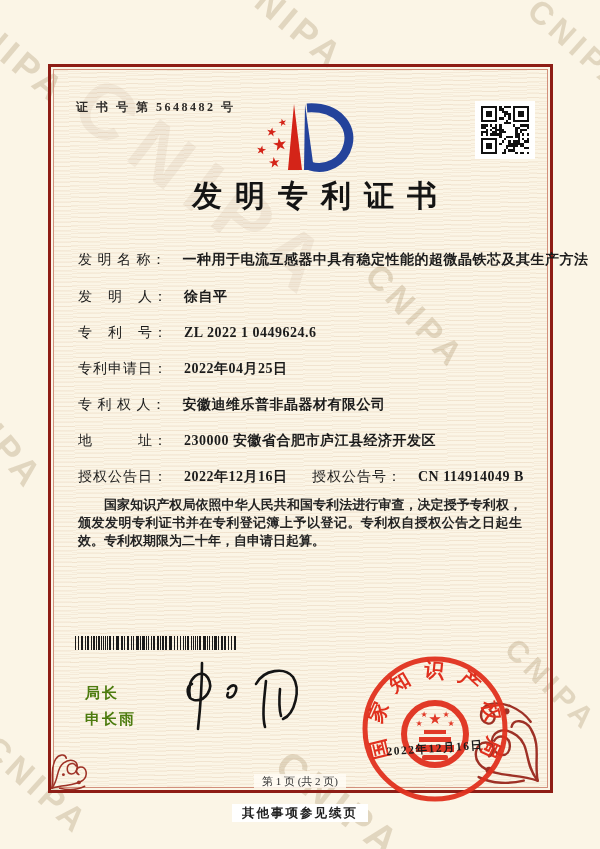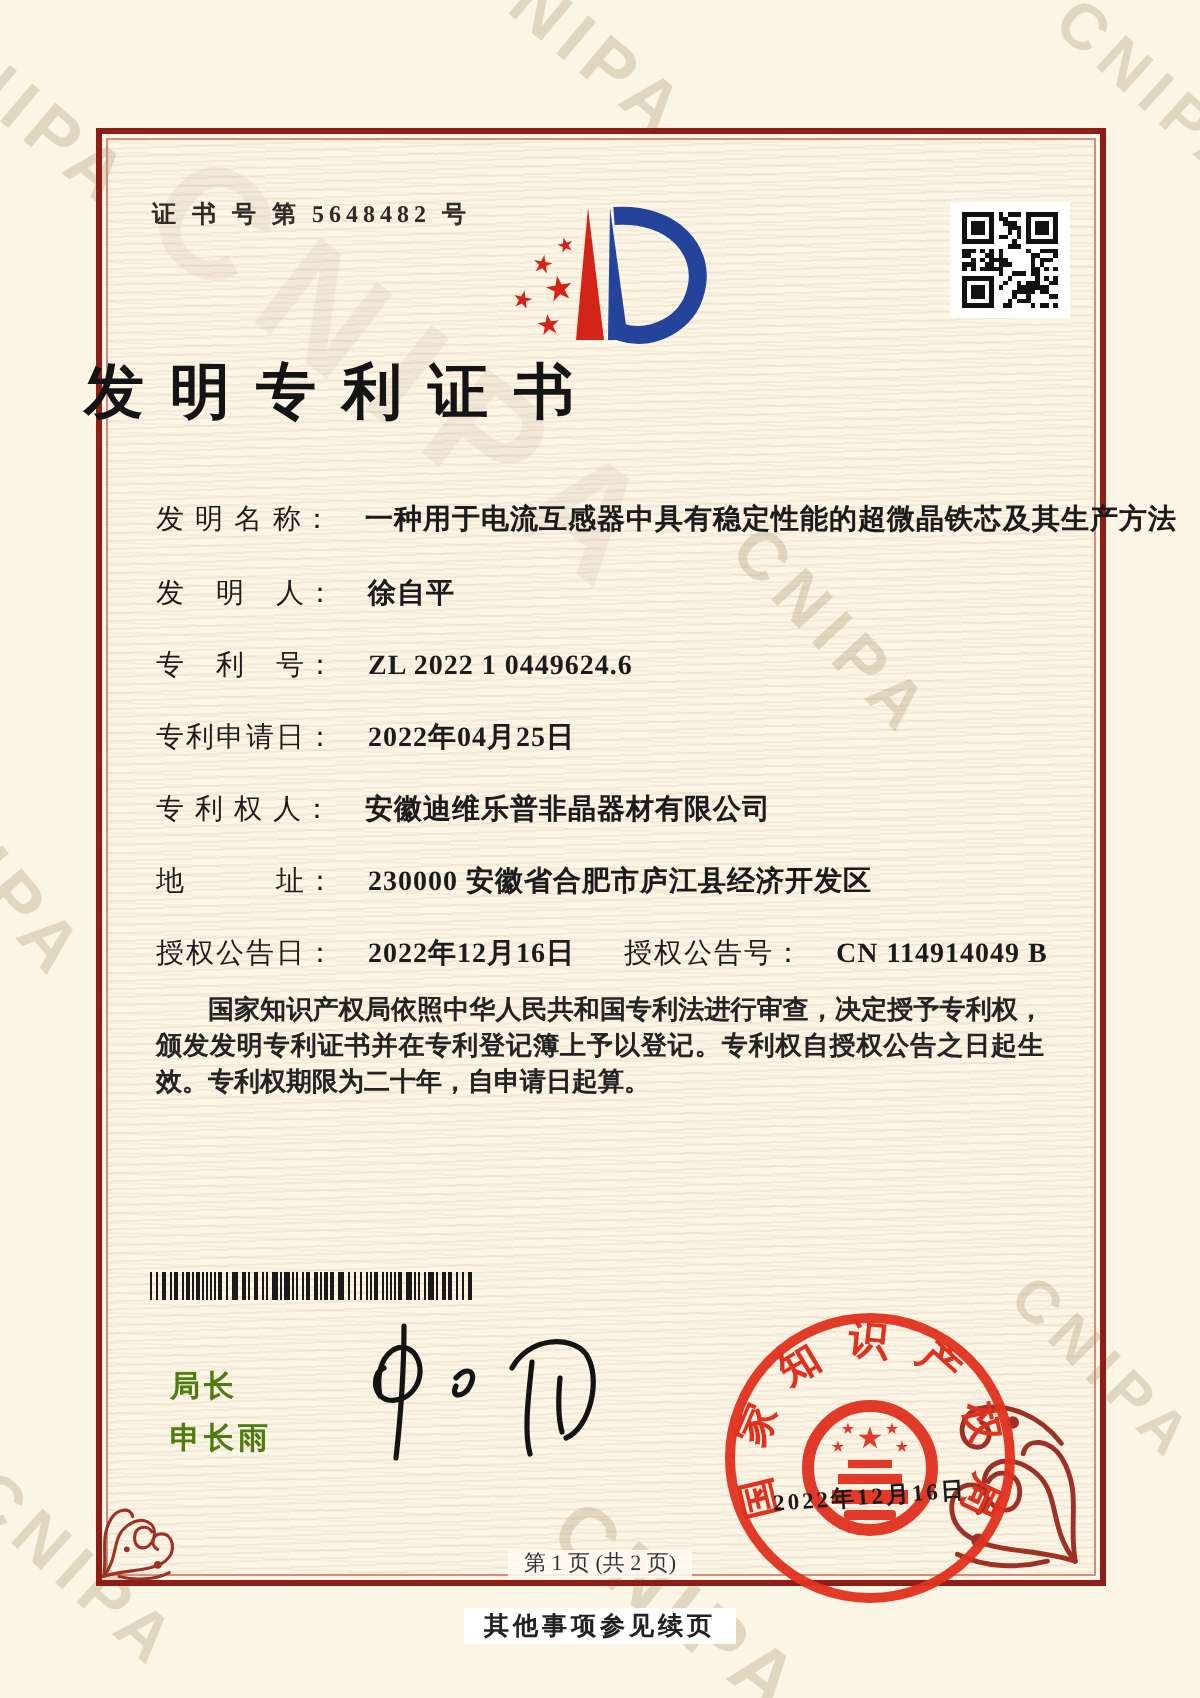--- a/index.html
+++ b/index.html
@@ -31,21 +31,21 @@
     position:absolute;left:76px;top:99px;z-index:3;
     font-size:12px;font-weight:600;letter-spacing:2.5px;color:#2e2b28;
   }
   .logo{position:absolute;left:238px;top:92px;width:124px;height:82px;z-index:3;}
   .qrbox{
     position:absolute;left:475px;top:101px;width:60px;height:58px;
     background:#fff;z-index:3;display:flex;align-items:center;justify-content:center;
   }
   .qrbox svg{width:48px;height:48px;}
   .title{
-    position:absolute;left:0;right:0;top:176px;z-index:3;text-align:left;
+    position:absolute;left:0;right:0;top:176px;z-index:3;text-align:center;
     font-size:30px;font-weight:700;color:#141414;
     letter-spacing:13px;text-indent:13px;margin-left:29px;
   }
   
   .field{
     position:absolute;left:78px;z-index:3;white-space:nowrap;
     font-size:14px;color:#1c1c1c;
   }
   .f-label{font-weight:400;letter-spacing:1px;margin-top:18px;}
   .f-value{font-weight:700;letter-spacing:0.5px;margin-left:16px;}

